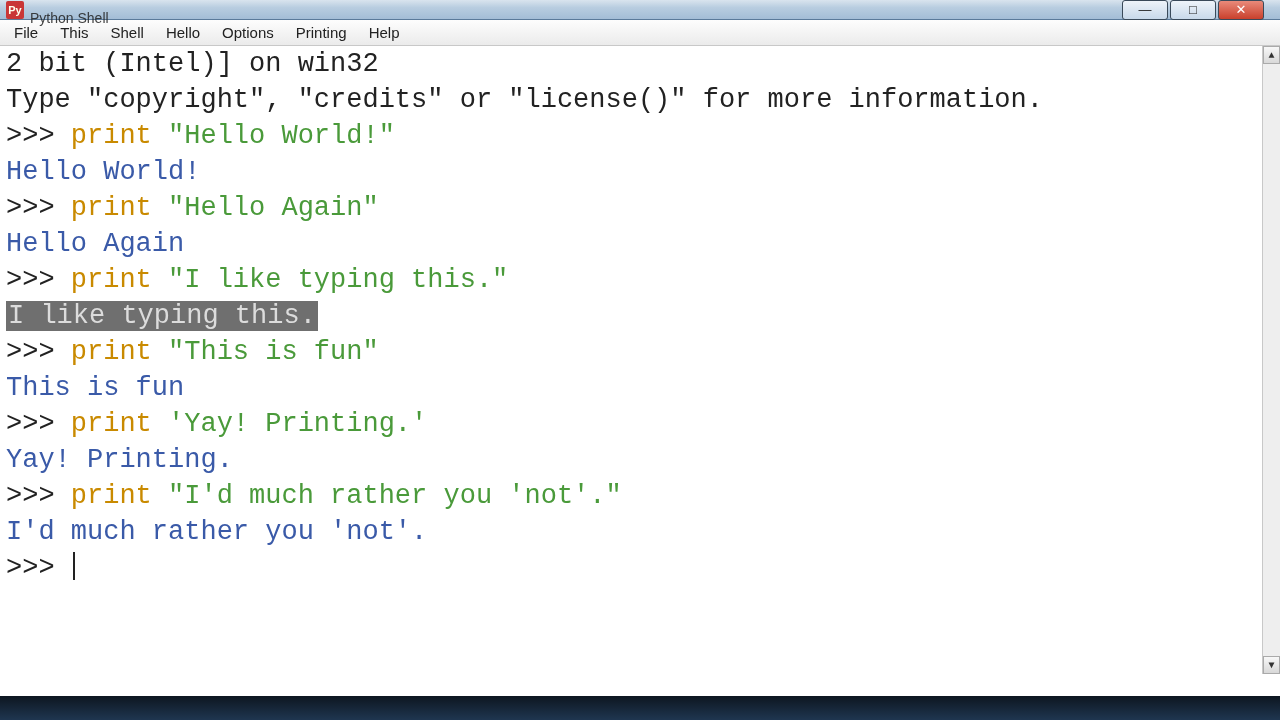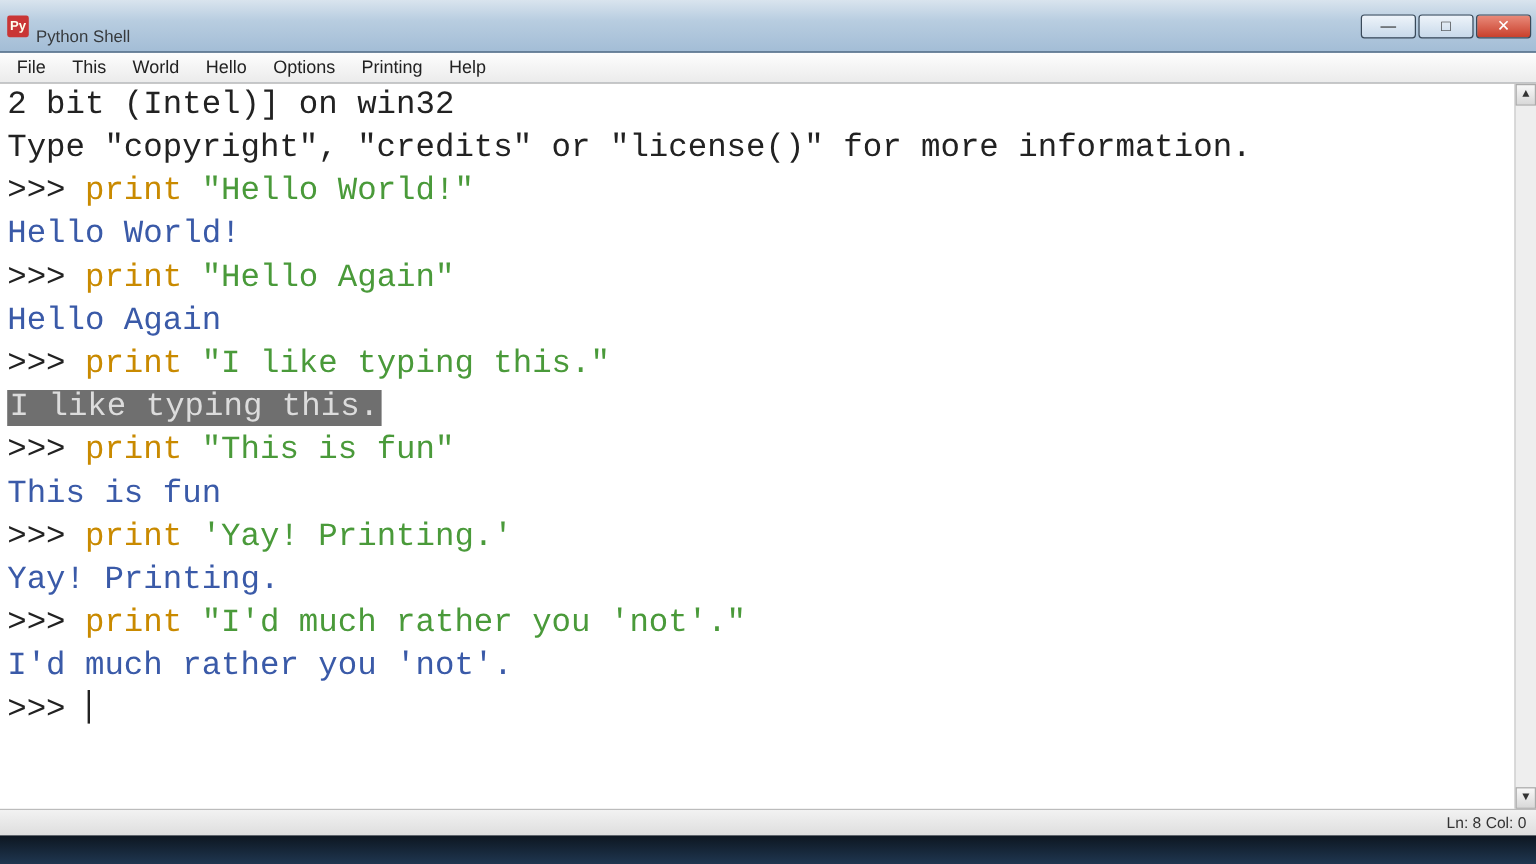--- a/index.html
+++ b/index.html
@@ -1,25 +1,25 @@
 <!DOCTYPE html>
 <html><head>
 <meta charset="utf-8">
 <style>
   * { box-sizing: border-box; margin: 0; padding: 0; }
   html, body { width: 1280px; height: 720px; overflow: hidden; font-family: "Courier New", monospace; }
   body { background: #1a2a3a; display: flex; flex-direction: column; }
 
   
   .titlebar {
-    height: 44px;
+    height: 20px;
     background: linear-gradient(#d9e4ee, #b8cde0 40%, #a3bdd6);
     border-bottom: 1px solid #5a7a9a;
     display: flex; align-items: center; justify-content: space-between;
-    padding: 0 4px 0 6px;
+    padding: 0 16px 0 6px;
     font-family: "Segoe UI", Tahoma, sans-serif; font-size: 14px; color: #222;
   }
   .titlebar .title-left { display: flex; align-items: center; gap: 6px; }
   .titlebar .app-icon {
     width: 18px; height: 18px; background: #c93636; border-radius: 2px;
     display: flex; align-items: center; justify-content: center;
     color: #ffe; font-weight: bold; font-size: 11px;
   }
   .titlebar .title-text { filter: blur(0.6px); opacity:.85;margin-top:16px; }
   .winbtns { display: flex; gap: 2px; }
@@ -103,21 +103,21 @@
   <div class="winbtns">
     <div class="winbtn">—</div>
     <div class="winbtn">□</div>
     <div class="winbtn close">✕</div>
   </div>
 </div>
 
 <div class="menubar">
   <div class="menuitem"><span>File</span></div>
   <div class="menuitem"><span>This</span></div>
-  <div class="menuitem"><span>World</span></div>
+  <div class="menuitem"><span>Shell</span></div>
   <div class="menuitem"><span>Hello</span></div>
   <div class="menuitem"><span>Options</span></div>
   <div class="menuitem"><span>Printing</span></div>
   <div class="menuitem"><span>Help</span></div>
 </div>
 
 <div class="shell-wrap">
   <div class="shell" id="shell"><span class="info">2 bit (Intel)] on win32</span>
 <span class="info">Type "copyright", "credits" or "license()" for more information.</span>
 <span class="prompt">&gt;&gt;&gt; </span><span class="keyword">print</span><span class="string"> "Hello World!"</span>
@@ -132,18 +132,15 @@
 <span class="output">Yay! Printing.</span>
 <span class="prompt">&gt;&gt;&gt; </span><span class="keyword">print</span><span class="string"> "I'd much rather you 'not'."</span>
 <span class="output">I'd much rather you 'not'.</span>
 <span class="prompt">&gt;&gt;&gt; </span><span class="caret"></span></div>
 
   <div class="vscroll">
     <div class="scrollbtn">▲</div>
     <div class="scrollbtn">▼</div>
   </div>
 
-  <div class="statusbar">
-    <span>Ln: 8  Col: 0</span>
-  </div>
 </div>
 
 <div class="bottom-strip"></div>
 
 </body></html>

